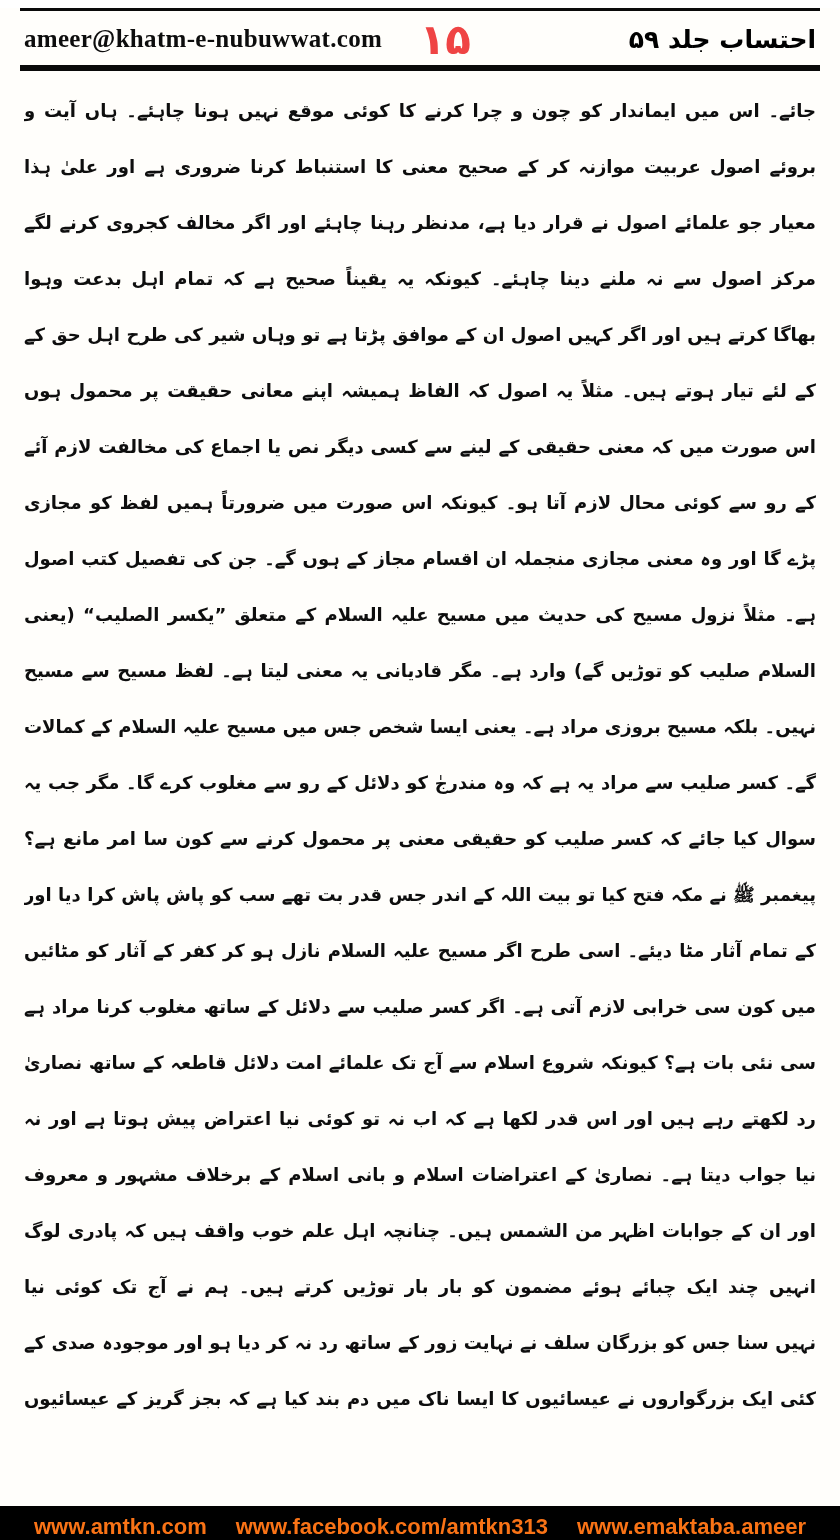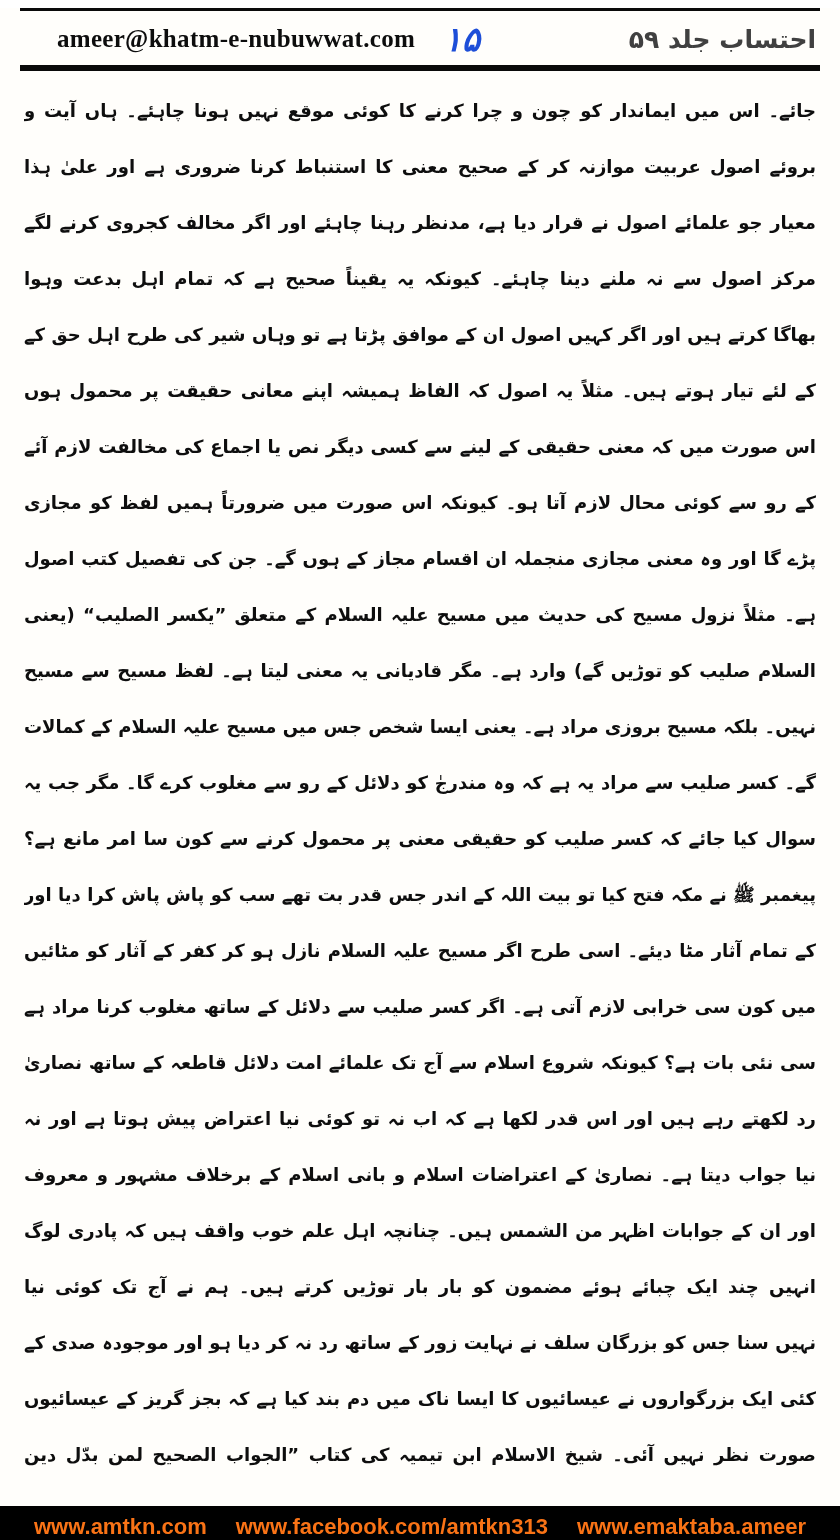--- a/index.html
+++ b/index.html
@@ -27,37 +27,35 @@
     padding: 8px 24px 4px 24px;
     height: 52px;
     box-sizing: border-box;
   }
   .email {
     font-family: "Liberation Serif", serif;
     font-weight: bold;
     font-size: 25px;
     color: #0d0d0d;
     letter-spacing: 0.3px;
-    margin-left: 33px;
   }
   .page-num {
     font-family: "DejaVu Sans", sans-serif;
     direction: rtl;
     font-weight: bold;
-    font-size: 34px;
-    color: #1d4ed8;
+    font-size: 42px;
+    color: #ef4444;
     margin-left: -120px;
-    font-style: italic;
   }
   .vol-title {
     font-family: "DejaVu Sans", sans-serif;
     direction: rtl;
     font-weight: bold;
     font-size: 25px;
-    color: #404040;
+    color: #000000;
     text-align: right;
   }
   .thick-rule {
     margin: 2px 20px 0 20px;
     height: 6px;
     background: #0a0a0a;
   }
   .body-text {
     direction: rtl;
     padding: 12px 24px 0 24px;
@@ -128,21 +126,20 @@
       <div class="line">پیغمبر ﷺ نے مکہ فتح کیا تو بیت اللہ کے اندر جس قدر بت تھے سب کو پاش پاش کرا دیا اور شرک</div>
       <div class="line">کے تمام آثار مٹا دیئے۔ اسی طرح اگر مسیح علیہ السلام نازل ہو کر کفر کے آثار کو مٹائیں گے تو اس</div>
       <div class="line">میں کون سی خرابی لازم آتی ہے۔ اگر کسر صلیب سے دلائل کے ساتھ مغلوب کرنا مراد ہے تو یہ کون</div>
       <div class="line">سی نئی بات ہے؟ کیونکہ شروع اسلام سے آج تک علمائے امت دلائل قاطعہ کے ساتھ نصاریٰ کا</div>
       <div class="line">رد لکھتے رہے ہیں اور اس قدر لکھا ہے کہ اب نہ تو کوئی نیا اعتراض پیش ہوتا ہے اور نہ اس کا کوئی شخص</div>
       <div class="line">نیا جواب دیتا ہے۔ نصاریٰ کے اعتراضات اسلام و بانی اسلام کے برخلاف مشہور و معروف ہیں</div>
       <div class="line">اور ان کے جوابات اظہر من الشمس ہیں۔ چنانچہ اہل علم خوب واقف ہیں کہ پادری لوگ ہمیشہ</div>
       <div class="line">انہیں چند ایک چبائے ہوئے مضمون کو بار بار توڑیں کرتے ہیں۔ ہم نے آج تک کوئی نیا اعتراض</div>
       <div class="line">نہیں سنا جس کو بزرگان سلف نے نہایت زور کے ساتھ رد نہ کر دیا ہو اور موجودہ صدی کے علماء میں</div>
       <div class="line">کئی ایک بزرگواروں نے عیسائیوں کا ایسا ناک میں دم بند کیا ہے کہ بجز گریز کے عیسائیوں کو کوئی</div>
-      <div class="line">صورت نظر نہیں آئی۔ شیخ الاسلام ابن تیمیہ کی کتاب ”الجواب الصحیح لمن بدّل دین</div>
     </div>
 
   <div class="footer-bar">
     <span class="footer-link">www.amtkn.com</span>
     <span class="footer-link">www.facebook.com/amtkn313</span>
     <span class="footer-link">www.emaktaba.ameer</span>
   </div>
 
 </div>
 

